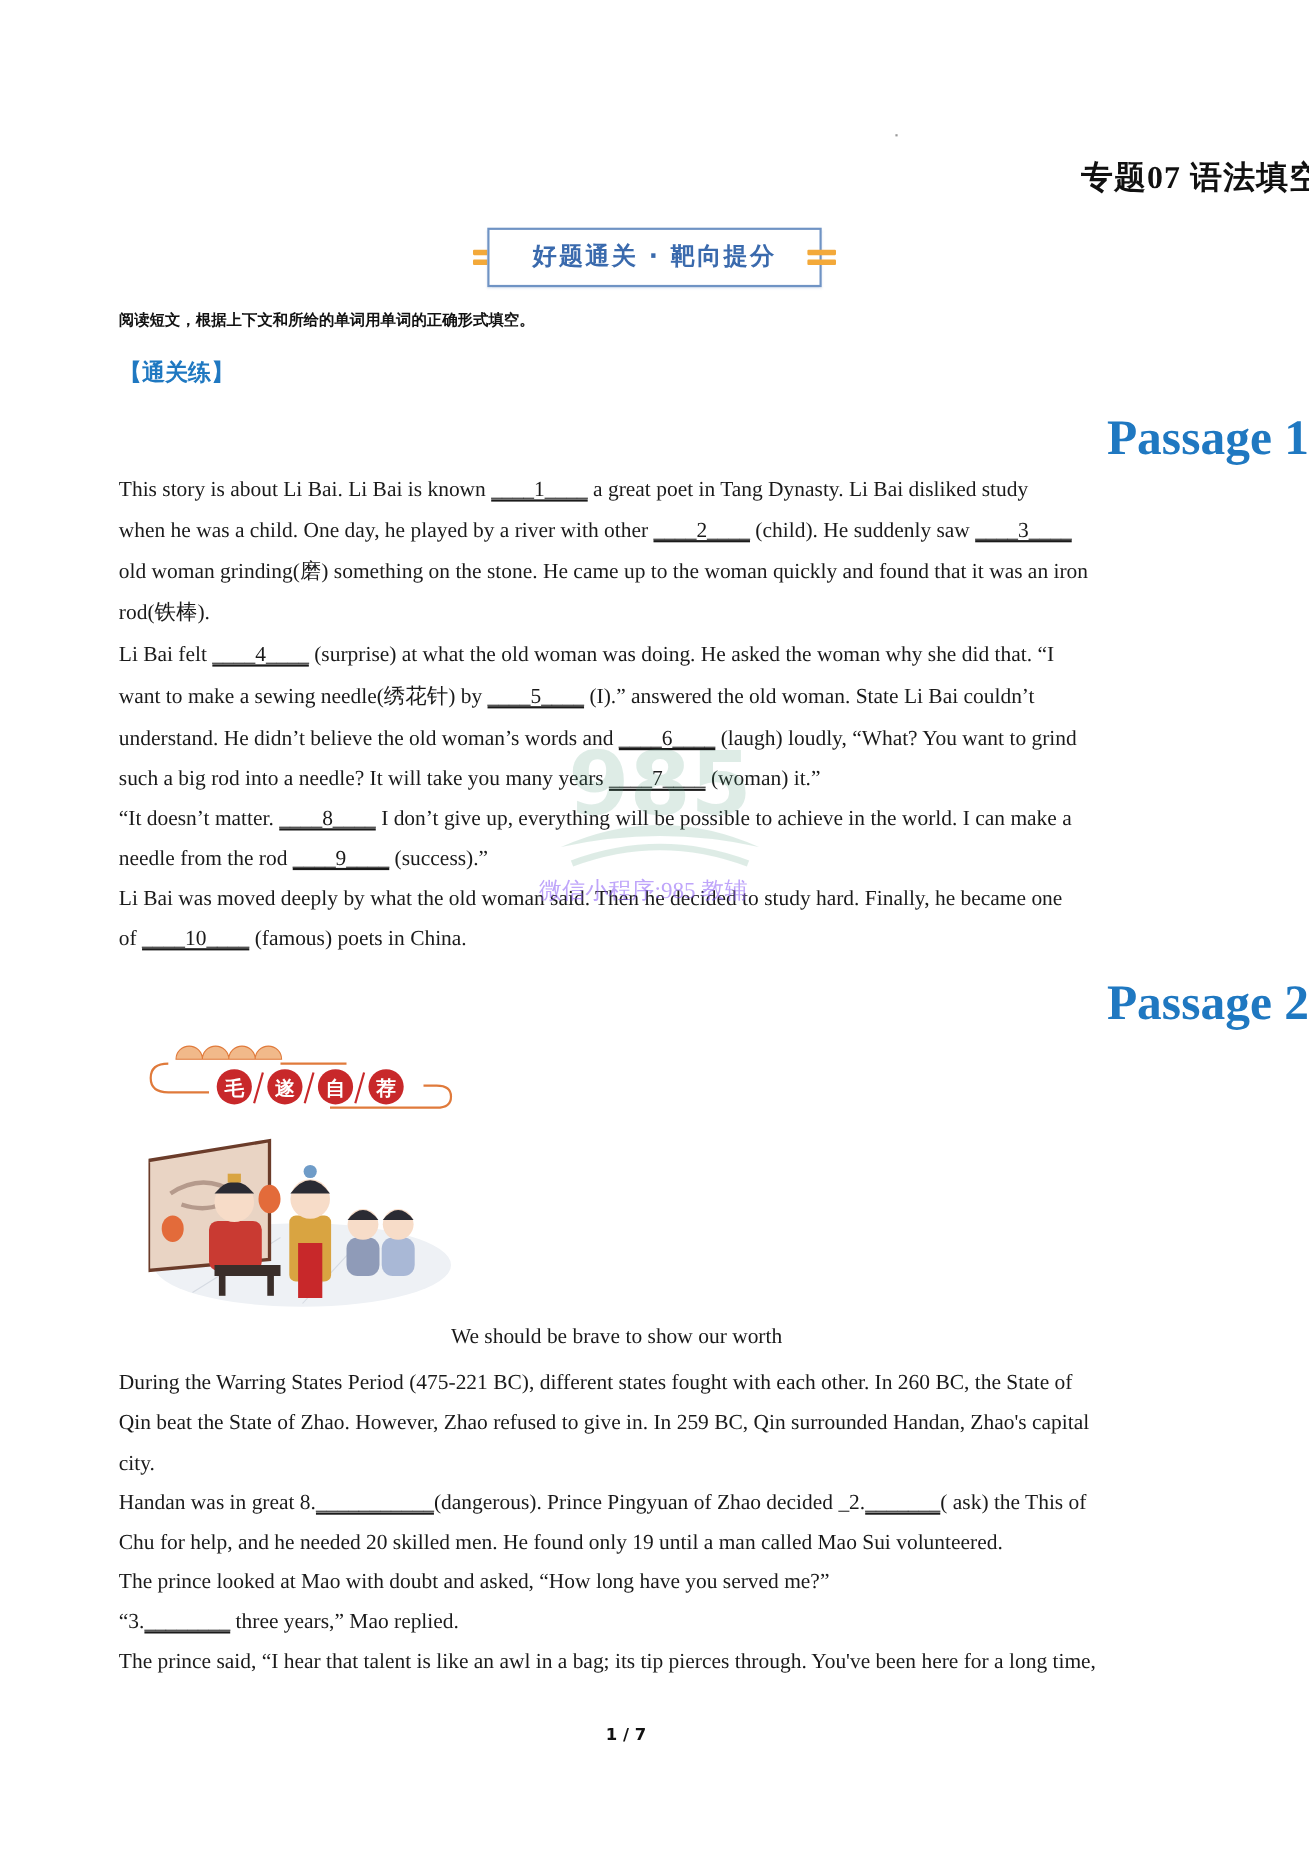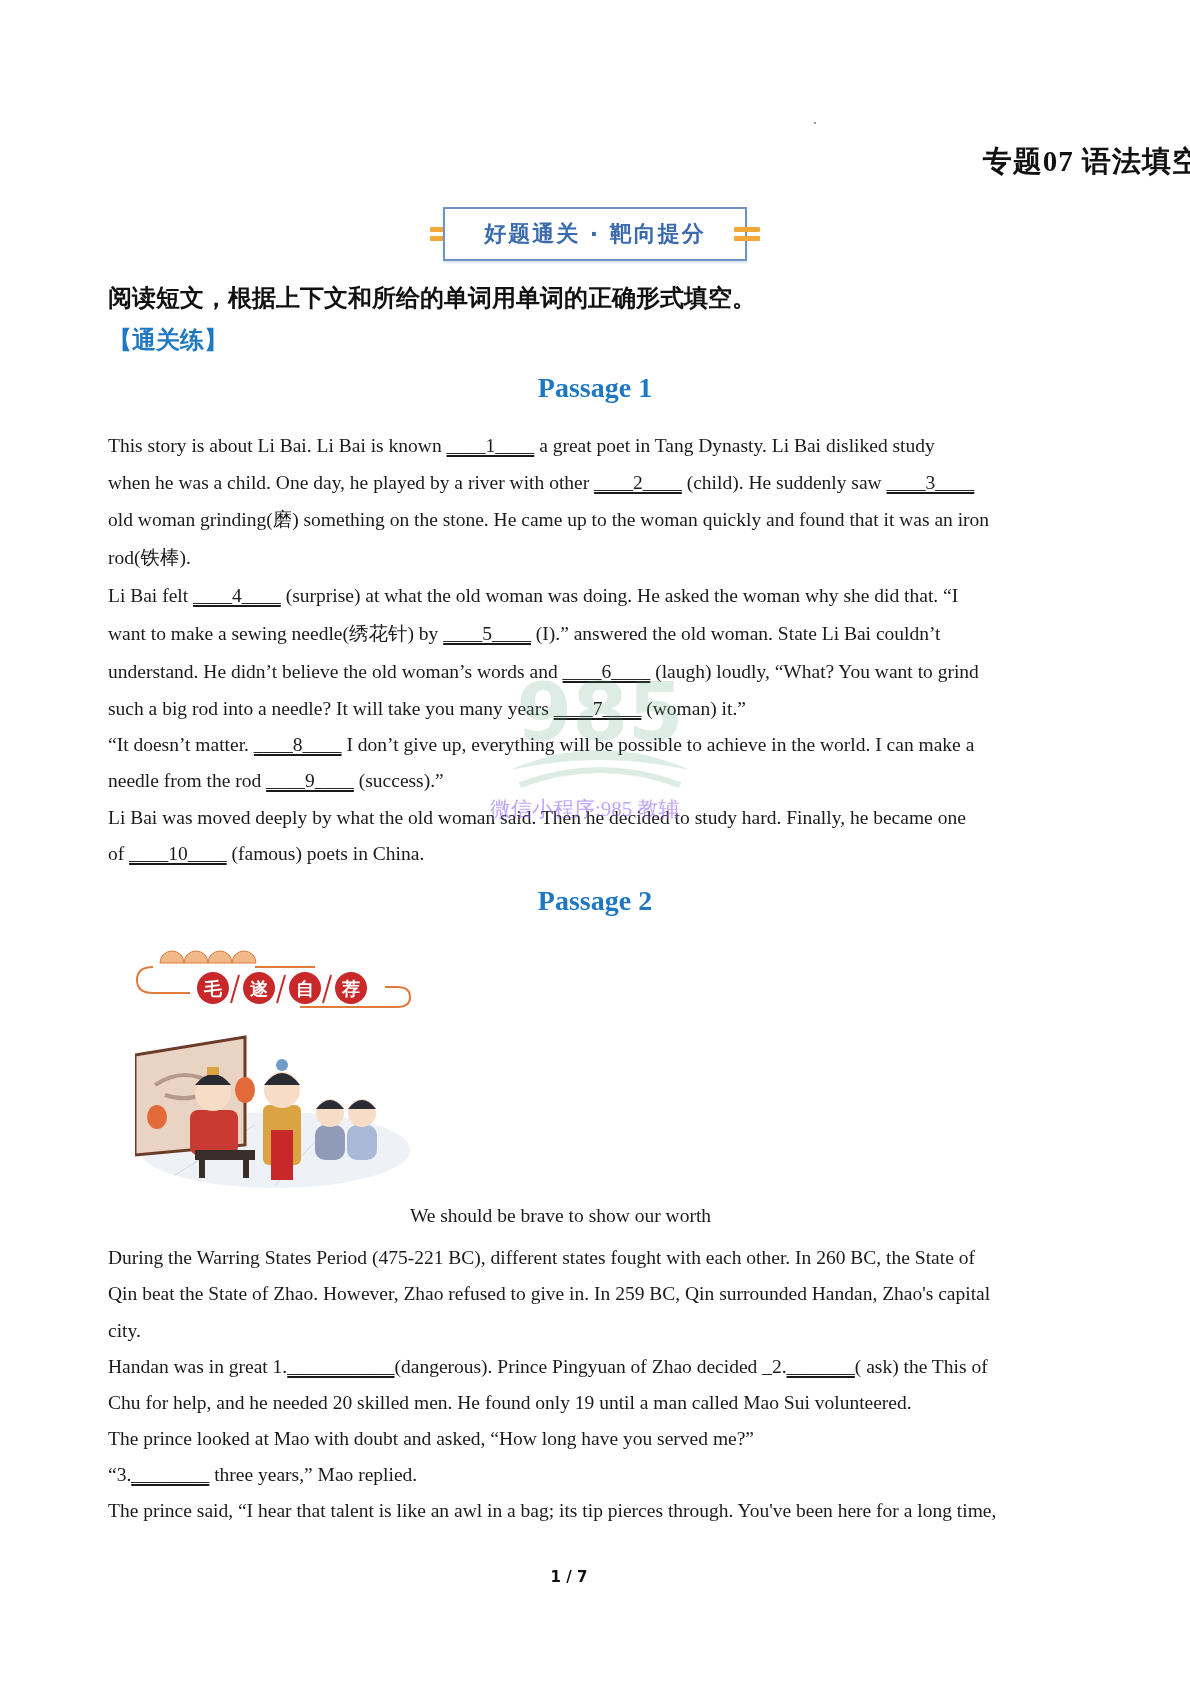--- a/index.html
+++ b/index.html
@@ -8,24 +8,24 @@
 
   .dot-mark { position: absolute; left: 814px; top: 122px; width: 2px; height: 2px; background: #999; }
 
   .doc-title { position: absolute; top: 142px; left: 12px; width: 1190px; text-align: right; font-size: 29px; font-weight: bold; letter-spacing: 1px; color: #111; }
 
   .banner { position: absolute; left: 430px; top: 207px; width: 330px; height: 54px; }
   .banner-box { position: absolute; left: 13px; top: 0; width: 304px; height: 54px; border: 2px solid #6f93c4; background: #fff; box-shadow: 0 2px 2px rgba(111,147,196,0.25); }
   .banner-text { position: absolute; left: 0; top: 0; width: 330px; height: 44px; line-height: 54px; text-align: center; font-family: "DejaVu Sans", sans-serif; font-weight: bold; font-size: 22px; color: #3a6aad; letter-spacing: 2px; }
   .bar { position: absolute; width: 26px; height: 5px; background: #f3a93a; border-radius: 1px; }
 
-  .instruction { position: absolute; left: 108px; top: 282px; font-family: "DejaVu Sans", sans-serif; font-weight: bold; font-size: 24px; color: #111; }
-  .section-label { position: absolute; left: 108px; top: 324px; font-family: "DejaVu Sans", sans-serif; font-weight: bold; font-size: 24px; color: #1f78c1; }
+  .instruction { position: absolute; left: 108px; top: 282px; font-family: "DejaVu Sans", sans-serif; font-weight: bold; font-size: 14px; color: #111; }
+  .section-label { position: absolute; left: 108px; top: 324px; font-family: "DejaVu Sans", sans-serif; font-weight: bold; font-size: 21px; color: #1f78c1; }
 
-  .passage-heading { position: absolute; left: 0; width: 1190px; text-align: center; font-size: 28px; font-weight: bold; color: #1f78c1; }
+  .passage-heading { position: absolute; left: 0; width: 1190px; text-align: right; font-size: 45px; font-weight: bold; color: #1f78c1; }
 
   .para { position: absolute; left: 108px; width: 980px; font-size: 19.5px; color: #1a1a1a; line-height: 36px; white-space: nowrap; }
   .blank { display: inline-block; text-decoration: underline; text-decoration-thickness: 2px; text-underline-offset: 3px; white-space: pre; }
 
   .watermark { position: absolute; left: 480px; top: 660px; width: 240px; height: 150px; opacity: 0.18; }
   .wm-text { position: absolute; left: 490px; top: 795px; font-family: Liberation Serif, serif; font-size: 21px; color: #8b5cf6; opacity: 0.55; }
 
   .illustration { position: absolute; left: 135px; top: 945px; width: 280px; height: 245px; }
 
   .subtitle { position: absolute; top: 1205px; left: 0; width: 1121px; text-align: center; font-size: 19.5px; color: #1a1a1a; }
@@ -168,21 +168,21 @@
 <div class="para" style="top:1240px">
   <span>    During the Warring States Period (475-221 BC), different states fought with each other. In 260 BC, the State of</span>
 </div>
 <div class="para" style="top:1276px">
   <span>Qin beat the State of Zhao. However, Zhao refused to give in. In 259 BC, Qin surrounded Handan, Zhao's capital</span>
 </div>
 <div class="para" style="top:1313px">
   <span>city.</span>
 </div>
 <div class="para" style="top:1349px">
-  <span>   Handan was in great 1.</span><span class="blank">___________</span><span>(dangerous). Prince Pingyuan of Zhao decided _2.</span><span class="blank">_______</span><span>( ask) the This of</span>
+  <span>   Handan was in great 8.</span><span class="blank">___________</span><span>(dangerous). Prince Pingyuan of Zhao decided _2.</span><span class="blank">_______</span><span>( ask) the This of</span>
 </div>
 <div class="para" style="top:1385px">
   <span>Chu for help, and he needed 20 skilled men. He found only 19 until a man called Mao Sui volunteered.</span>
 </div>
 <div class="para" style="top:1421px">
   <span>   The prince looked at Mao with doubt and asked, “How long have you served me?”</span>
 </div>
 <div class="para" style="top:1457px">
   <span>   “3.</span><span class="blank">________</span><span> three years,” Mao replied.</span>
 </div>

